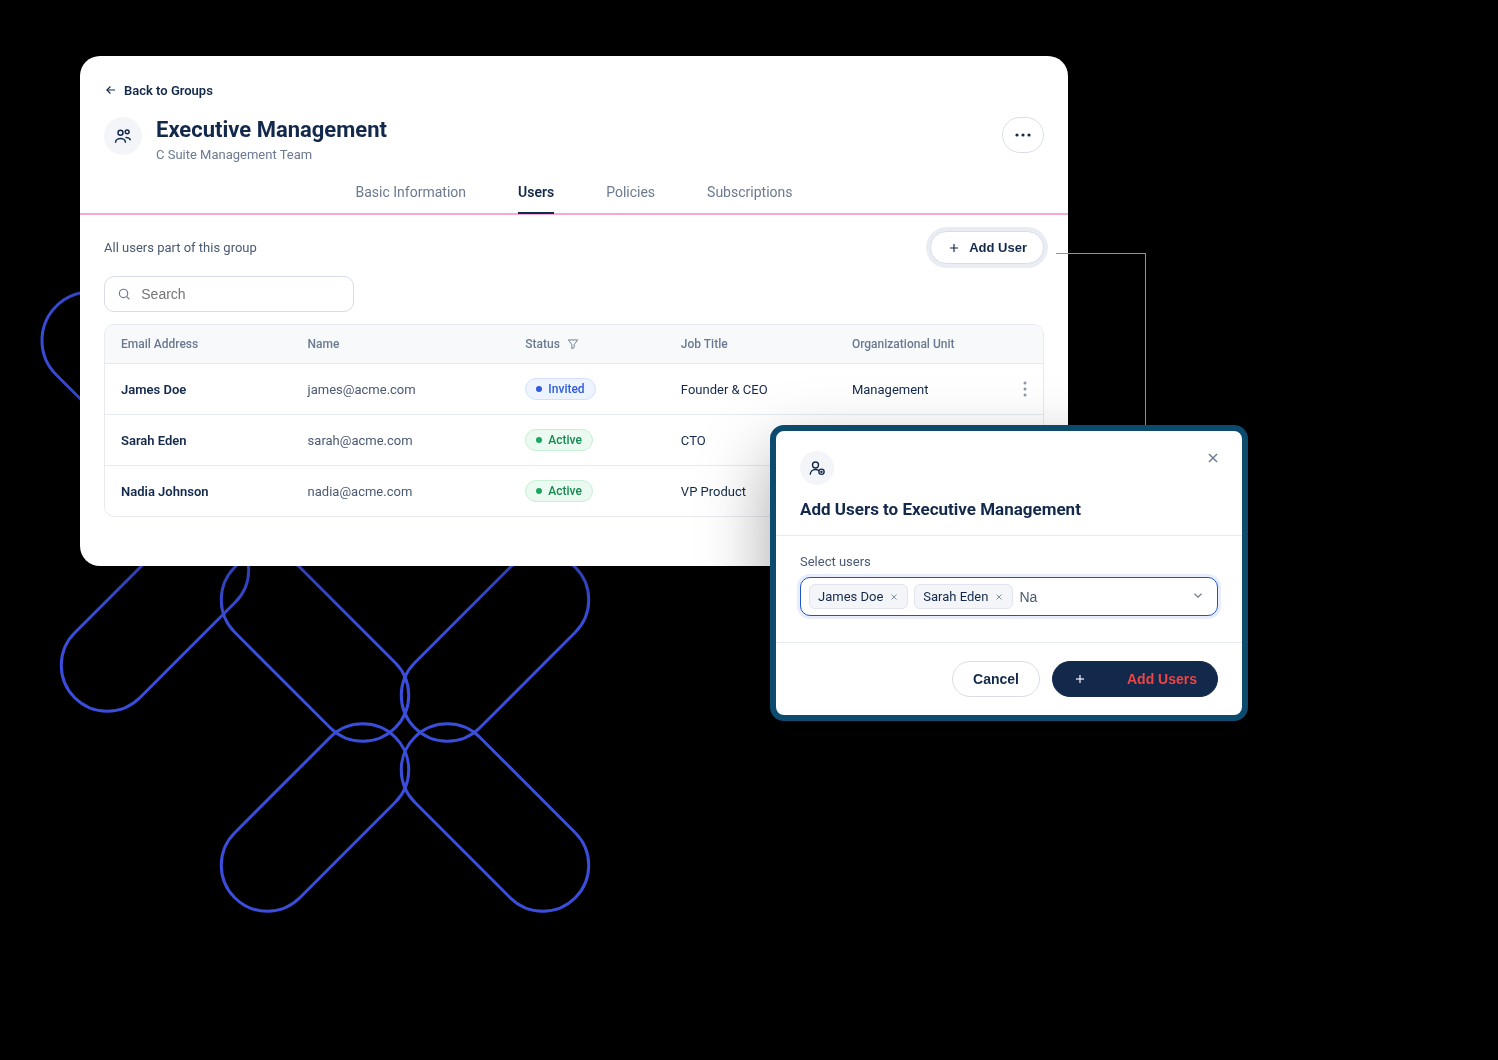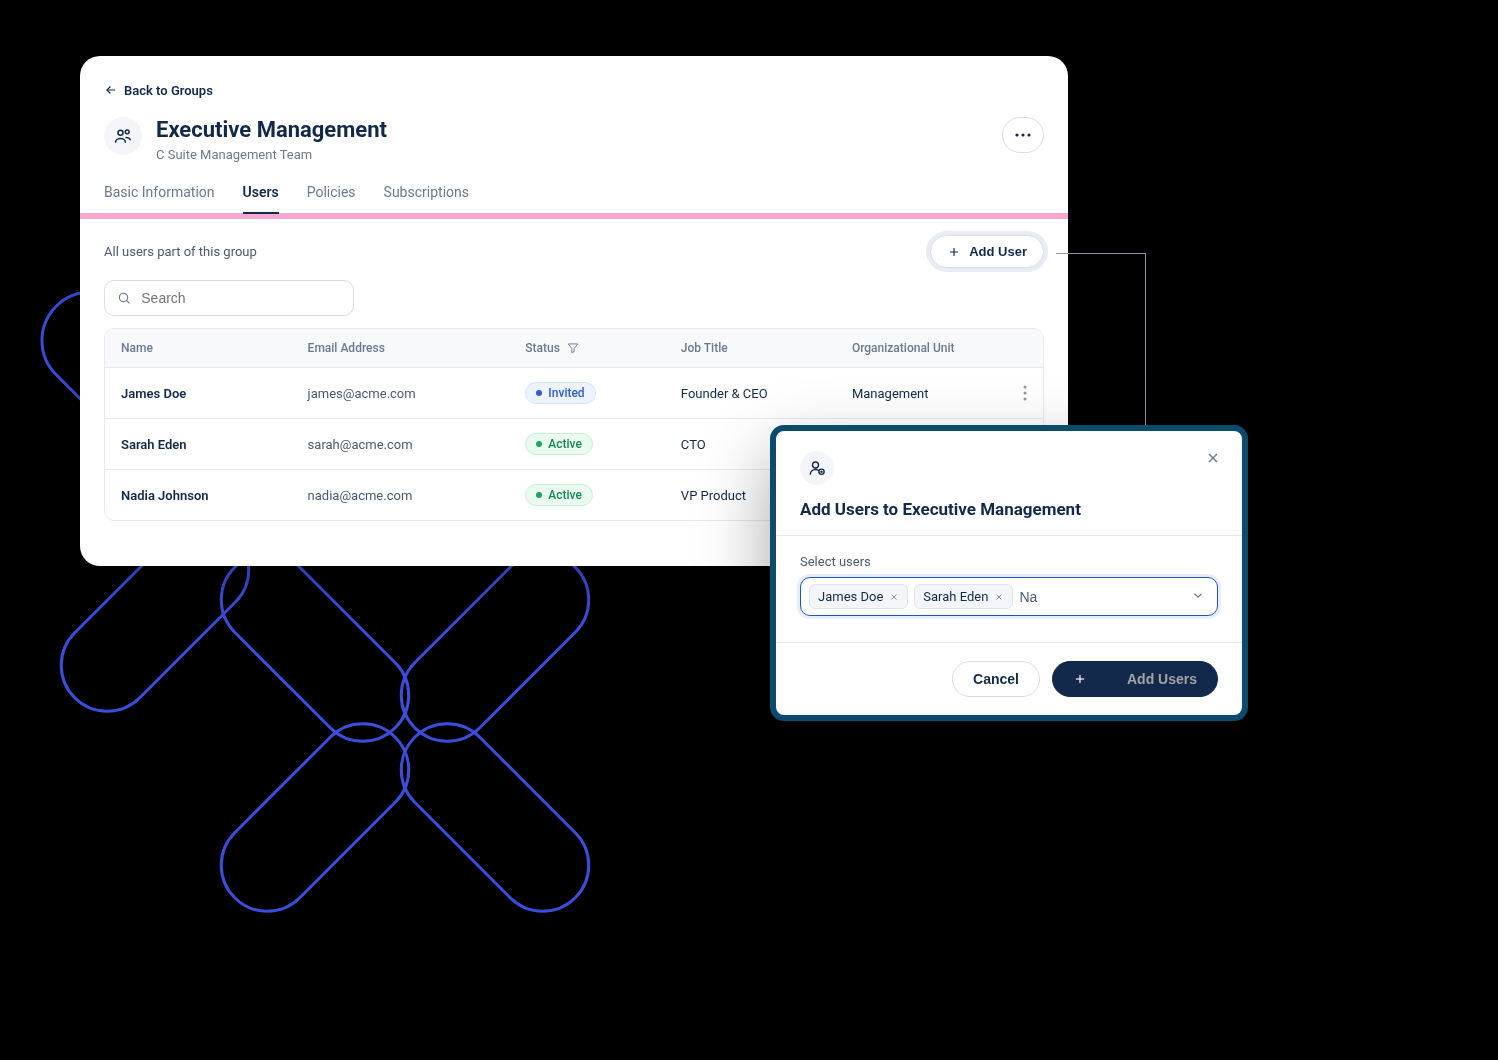--- a/index.html
+++ b/index.html
@@ -53,22 +53,23 @@
     .title-block h1 { font-size: 22px; font-weight: 700; color: #13294b; line-height: 1.2; }
     .title-block p { font-size: 13px; color: #6b7a90; margin-top: 4px; }
     .more-btn {
       width: 42px; height: 36px; border-radius: 999px;
       border: 1px solid #d7dee8; background:#fff;
       display:flex; align-items:center; justify-content:center; cursor:pointer;
     }
     .more-btn svg { width: 16px; height: 4px; fill:#13294b; }
 
     .tabs {
-      display:flex; gap: 28px; padding: 22px 24px 0 24px;
-      border-bottom: 6px solid #f9a8d4;
+      display:flex; gap: 52px; padding: 22px 24px 0 24px;
+      border-bottom: 2px solid #f9a8d4;
+      justify-content: center;
     }
     .tab { font-size: 14px; color:#6b7a90; padding-bottom: 12px; cursor:pointer; }
     .tab.active { color:#13294b; font-weight: 600; border-bottom: 2px solid #13294b; margin-bottom:-1px;}
 
     .subbar {
       display:flex; justify-content:space-between; align-items:center;
       padding: 16px 24px 0 24px;
     }
     .subbar-text { font-size: 13px; color:#4a5a72; }
     .add-user-btn {
@@ -157,21 +158,21 @@
     .chip svg { width:10px; height:10px; stroke:#6b7a90; stroke-width:2;}
     .multi-input { border:none; outline:none; font-size:14px; color:#4a5a72; flex: 1; min-width: 40px; background: transparent; }
     .multi .chevron { position:absolute; right:12px; top:50%; transform:translateY(-50%); }
     .multi .chevron svg { width:14px; height:14px; stroke:#6b7a90; fill:none; stroke-width:2; }
     .modal-footer {
       border-top:1px solid #e7ebf1; padding: 18px 24px;
       display:flex; justify-content:flex-end; gap: 12px;
     }
     .btn { border-radius: 999px; padding: 9px 20px; font-size:14px; font-weight:600; cursor:pointer; display:inline-flex; align-items:center; gap:8px; }
     .btn.secondary { background:#fff; color:#13294b; border:1px solid #d7dee8; }
-    .btn.primary { background:#13294b; color:#a3a3a3; border:1px solid #13294b;gap:40px; }
+    .btn.primary { background:#13294b; color:#ef4444; border:1px solid #13294b;gap:40px; }
     .btn.primary svg { width:14px; height:14px; stroke:#fff; stroke-width:2; }
   </style>
 </head>
 <body>
 
 <div class="decor d1"></div>
 <div class="decor d2"></div>
 <div class="decor d3"></div>
 <div class="decor d4"></div>
 <div class="decor d5"></div>
@@ -233,22 +234,22 @@
       <svg viewBox="0 0 24 24">
           <circle cx="11" cy="11" r="7"></circle>
           <path d="M21 21l-5-5"></path>
         </svg>
       <input type="text" placeholder="Search" style="">
     </div>
   </div>
 
   <div class="table">
     <div class="thead">
+      <div>Email Address</div>
       <div>Name</div>
-      <div>Email Address</div>
       <div>
         <span>Status</span>
         <svg viewBox="0 0 24 24">
             <path d="M4 5h16l-6 8v5l-4 2v-7L4 5z"></path>
           </svg>
       </div>
       <div>Job Title</div>
       <div>Organizational Unit</div>
       <div></div>
     </div>

